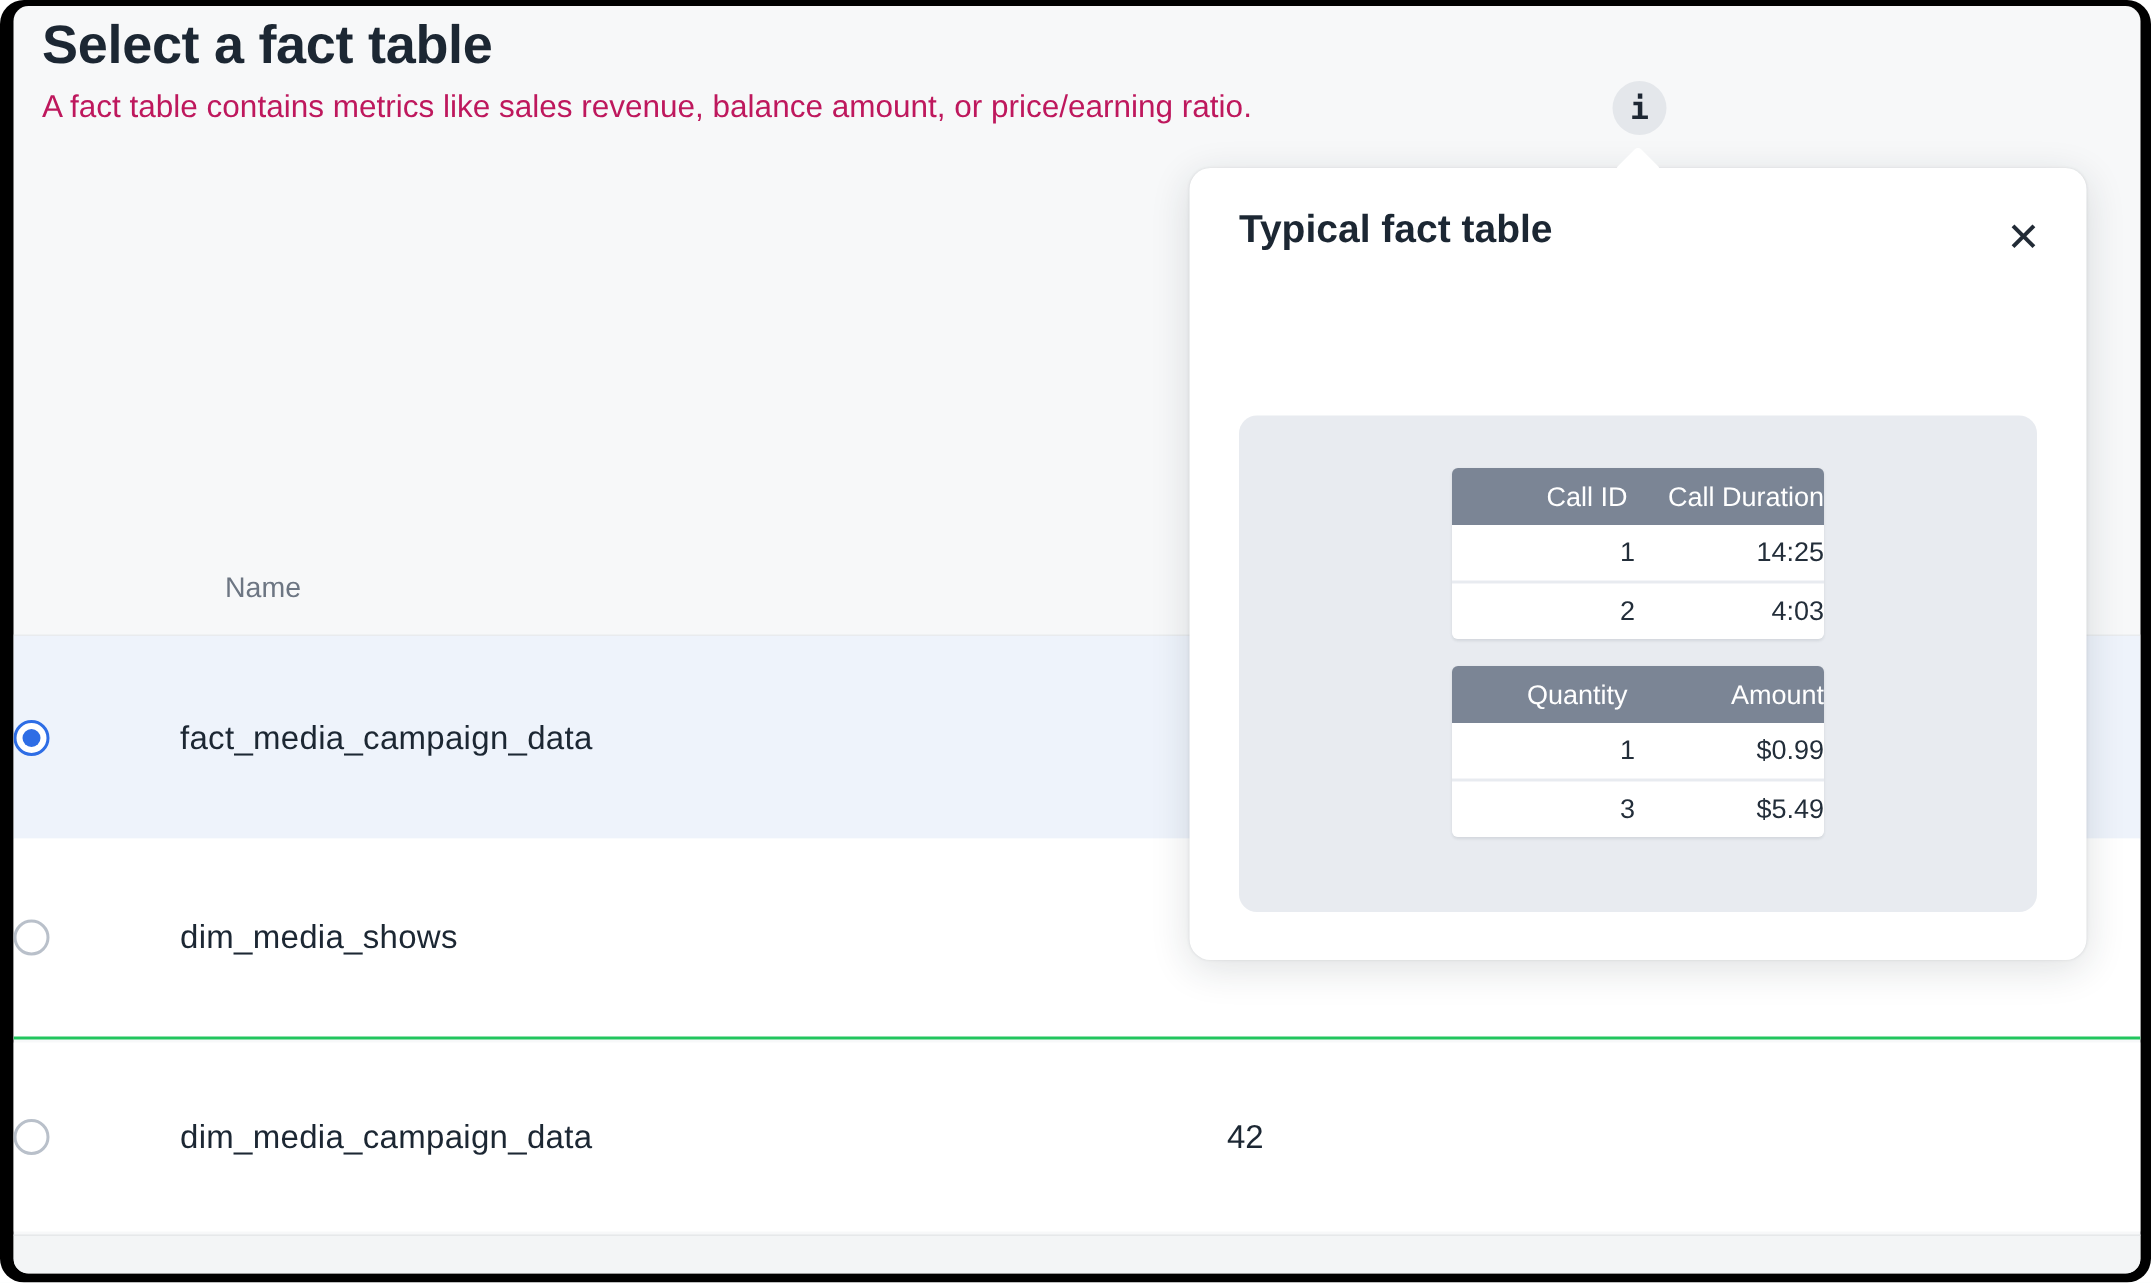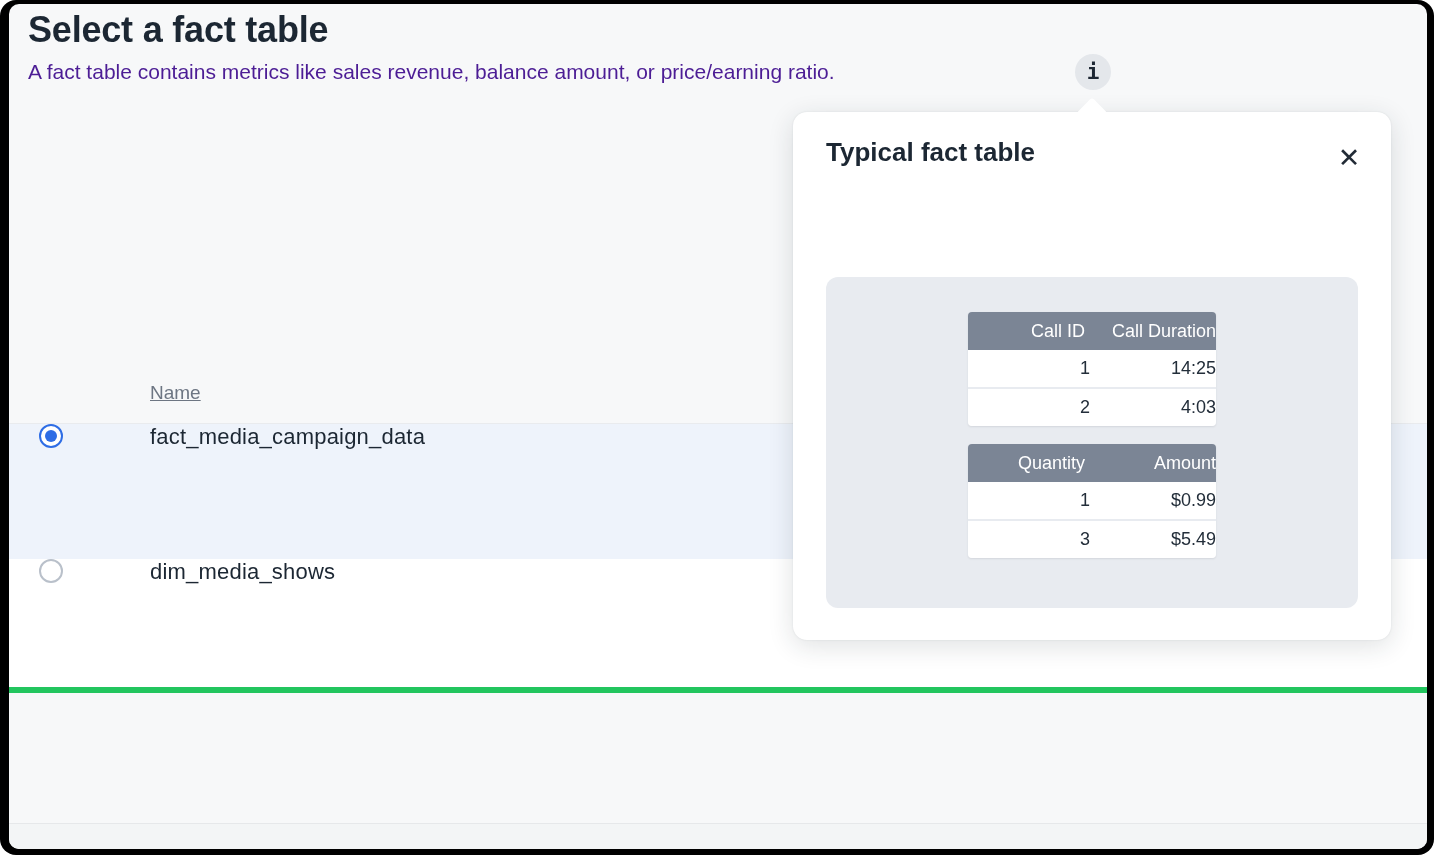--- a/index.html
+++ b/index.html
@@ -16,47 +16,47 @@
   }
 
   
   .page-title{
     position:absolute;left:19px;top:8px;
     font-size:36px;font-weight:700;color:#1c2733;letter-spacing:-.2px;
     line-height:36px;margin:0;
   }
   .desc-line{
     position:absolute;left:19px;
-    font-size:21px;color:#4c1d95;line-height:28px;white-space:nowrap;
+    font-size:21px;color:#be185d;line-height:28px;white-space:nowrap;
   }
   .desc-line-1{top:54px;}
   .desc-line-2{top:90px;}
   .info-badge{
     position:absolute;left:1066px;top:50px;width:36px;height:36px;
     background:#e4e7eb;border-radius:50%;
     display:flex;align-items:center;justify-content:center;
     font-family:"DejaVu Sans Mono","Liberation Mono",monospace;
     font-weight:700;font-size:21px;color:#1d2733;cursor:pointer;
   }
 
   
   .col-header{
     position:absolute;left:141px;top:377px;
-    font-size:19px;color:#6d7683;line-height:24px;text-decoration:underline;
+    font-size:19px;color:#6d7683;line-height:24px;
   }
   .head-divider{
     position:absolute;left:0;right:0;top:419px;height:1px;background:#e9ebee;
   }
   .row{
     position:absolute;left:0;right:0;
-    display:flex;padding-left:30px;
+    display:flex;align-items:center;
     background:#ffffff;cursor:pointer;
   }
   .row-1{top:420px;height:135px;background:#eef3fb;}
-  .row-2{top:555px;height:134px;border-bottom:6px solid #22c55e;}
+  .row-2{top:555px;height:134px;border-bottom:2px solid #22c55e;}
   .row-3{top:691px;height:126px;}
   .row-label{
     margin-left:87px;font-size:22px;color:#1c2733;letter-spacing:.2px;
   }
   .row-count{
     position:absolute;left:809px;font-size:22px;color:#1c2733;
   }
   .radio{
     width:24px;height:24px;border-radius:50%;flex:0 0 auto;
     background:#fff;border:2px solid #b9c0ca;
@@ -137,20 +137,27 @@
       <span class="row-label">fact_media_campaign_data</span>
     </div>
 
     <div class="row row-2">
       <span class="radio">
           <span class="radio-dot"></span>
         </span>
       <span class="row-label">dim_media_shows</span>
     </div>
 
+    <div class="row row-3">
+      <span class="radio">
+          <span class="radio-dot"></span>
+        </span>
+      <span class="row-label">dim_media_campaign_data</span>
+      <span class="row-count">42</span>
+    </div>
 
     <div class="footer-bar"></div>
 
     <div class="popover">
       <div class="popover-caret"></div>
       <h2 class="popover-title">Typical fact table</h2>
       <div class="popover-close">✕</div>
 
       <div class="example-card">
 

